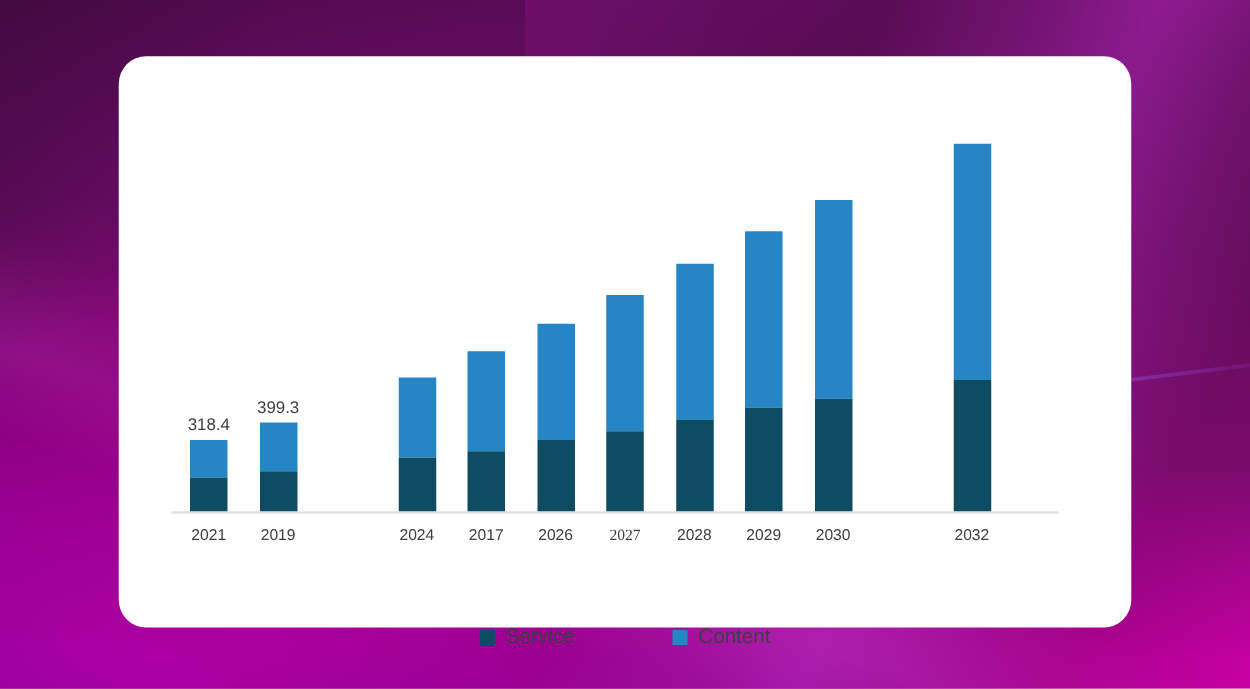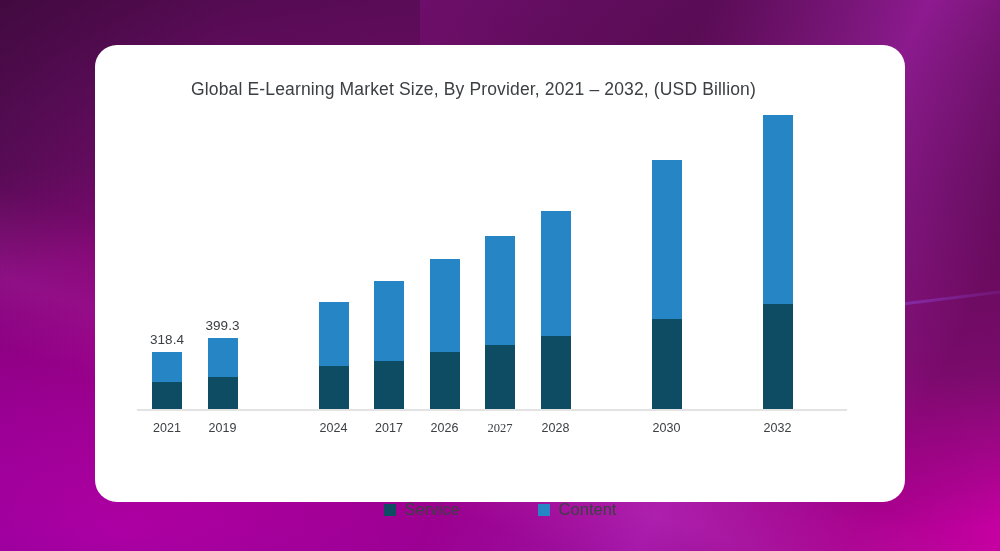--- a/index.html
+++ b/index.html
@@ -81,21 +81,20 @@
 <body>
 
 <div id="bg">
   <div class="dark-top"></div>
   <div class="sheen"></div>
   <div class="streak"></div>
 </div>
 
 <div id="card">
 
-  <div id="chart-title">Global E-Learning Market Size, By Provider, 2021 – 2032, (USD Billion)</div>
 
   <div id="plot">
     <div id="axis-line"></div>
     <div id="bars">
         <div class="bar-group" style="left: 0px;">
           <span class="bar-label">318.4</span>
           <span class="seg seg-content" style="height: 29.9708px; background: rgb(37, 133, 197);"></span>
           <span class="seg seg-service" style="height: 26.9666px; background: rgb(14, 76, 99);"></span>
           <span class="tick">2021</span>
         </div>
@@ -123,20 +122,25 @@
         <div class="bar-group" style="left: 333px; font-family: Liberation Serif, serif;">
           <span class="seg seg-content" style="height: 108.921px; background: rgb(37, 133, 197);"></span>
           <span class="seg seg-service" style="height: 63.9473px; background: rgb(14, 76, 99);"></span>
           <span class="tick">2027</span>
         </div>
         <div class="bar-group" style="left: 388.5px;">
           <span class="seg seg-content" style="height: 124.89px; background: rgb(37, 133, 197);"></span>
           <span class="seg seg-service" style="height: 72.96px; background: rgb(14, 76, 99);"></span>
           <span class="tick">2028</span>
         </div>
+        <div class="bar-group" style="left: 444px;">
+          <span class="seg seg-content" style="height: 140.913px; background: rgb(37, 133, 197);"></span>
+          <span class="seg seg-service" style="height: 82.9562px; background: rgb(14, 76, 99);"></span>
+          <span class="tick">2029</span>
+        </div>
         <div class="bar-group" style="left: 499.5px;">
           <span class="seg seg-content" style="height: 158.885px; background: rgb(37, 133, 197);"></span>
           <span class="seg seg-service" style="height: 89.9661px; background: rgb(14, 76, 99);"></span>
           <span class="tick">2030</span>
         </div>
         <div class="bar-group" style="left: 610.5px;">
           <span class="seg seg-content" style="height: 188.659px; background: rgb(37, 133, 197);"></span>
           <span class="seg seg-service" style="height: 104.952px; background: rgb(14, 76, 99);"></span>
           <span class="tick">2032</span>
         </div>

